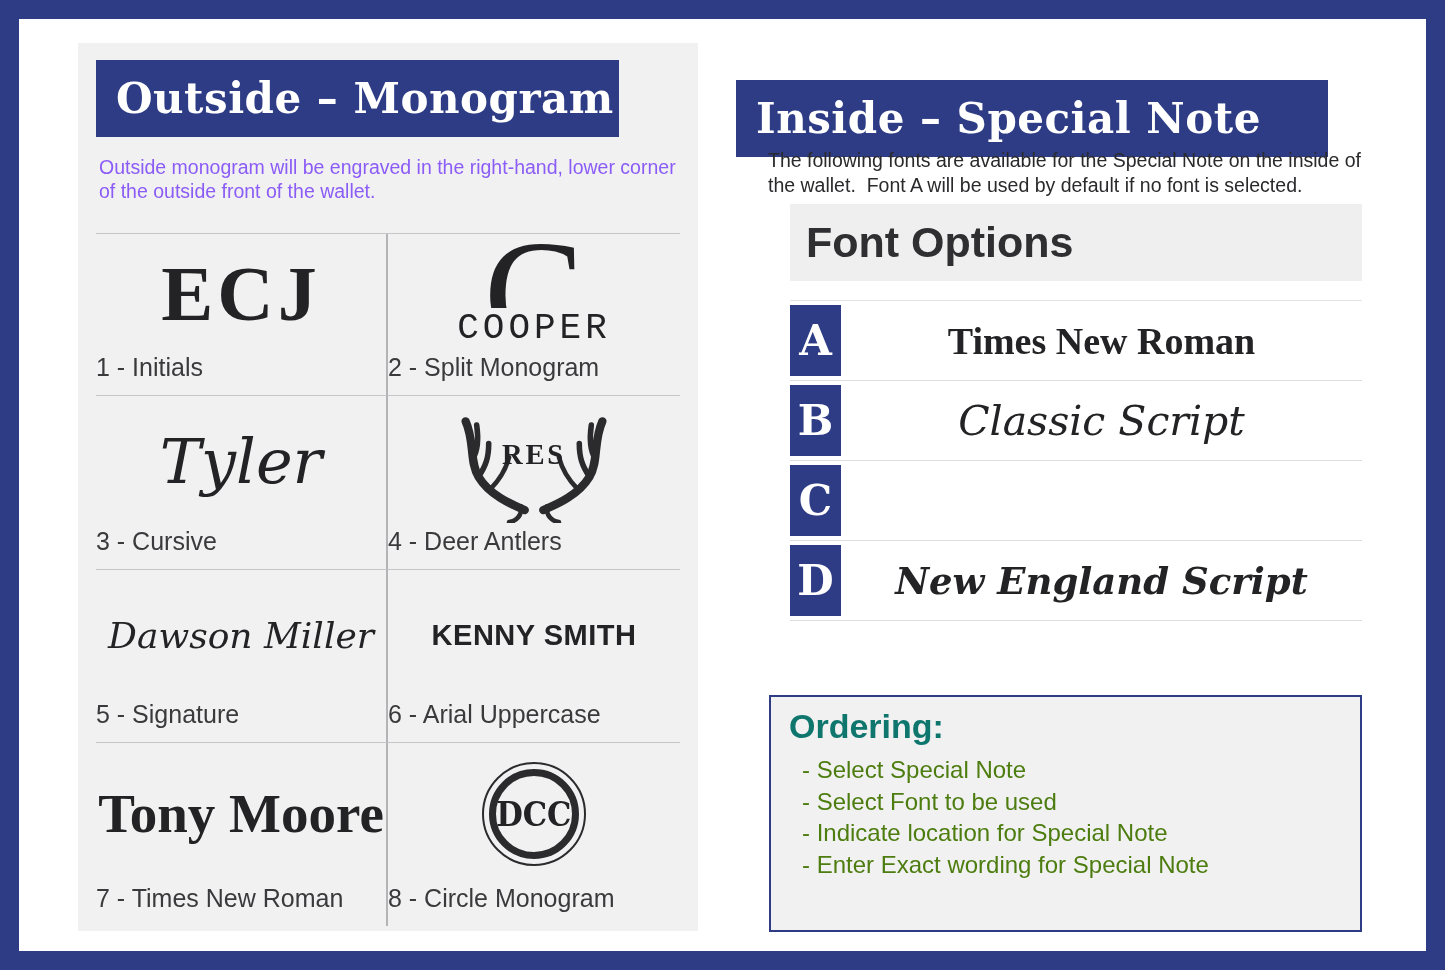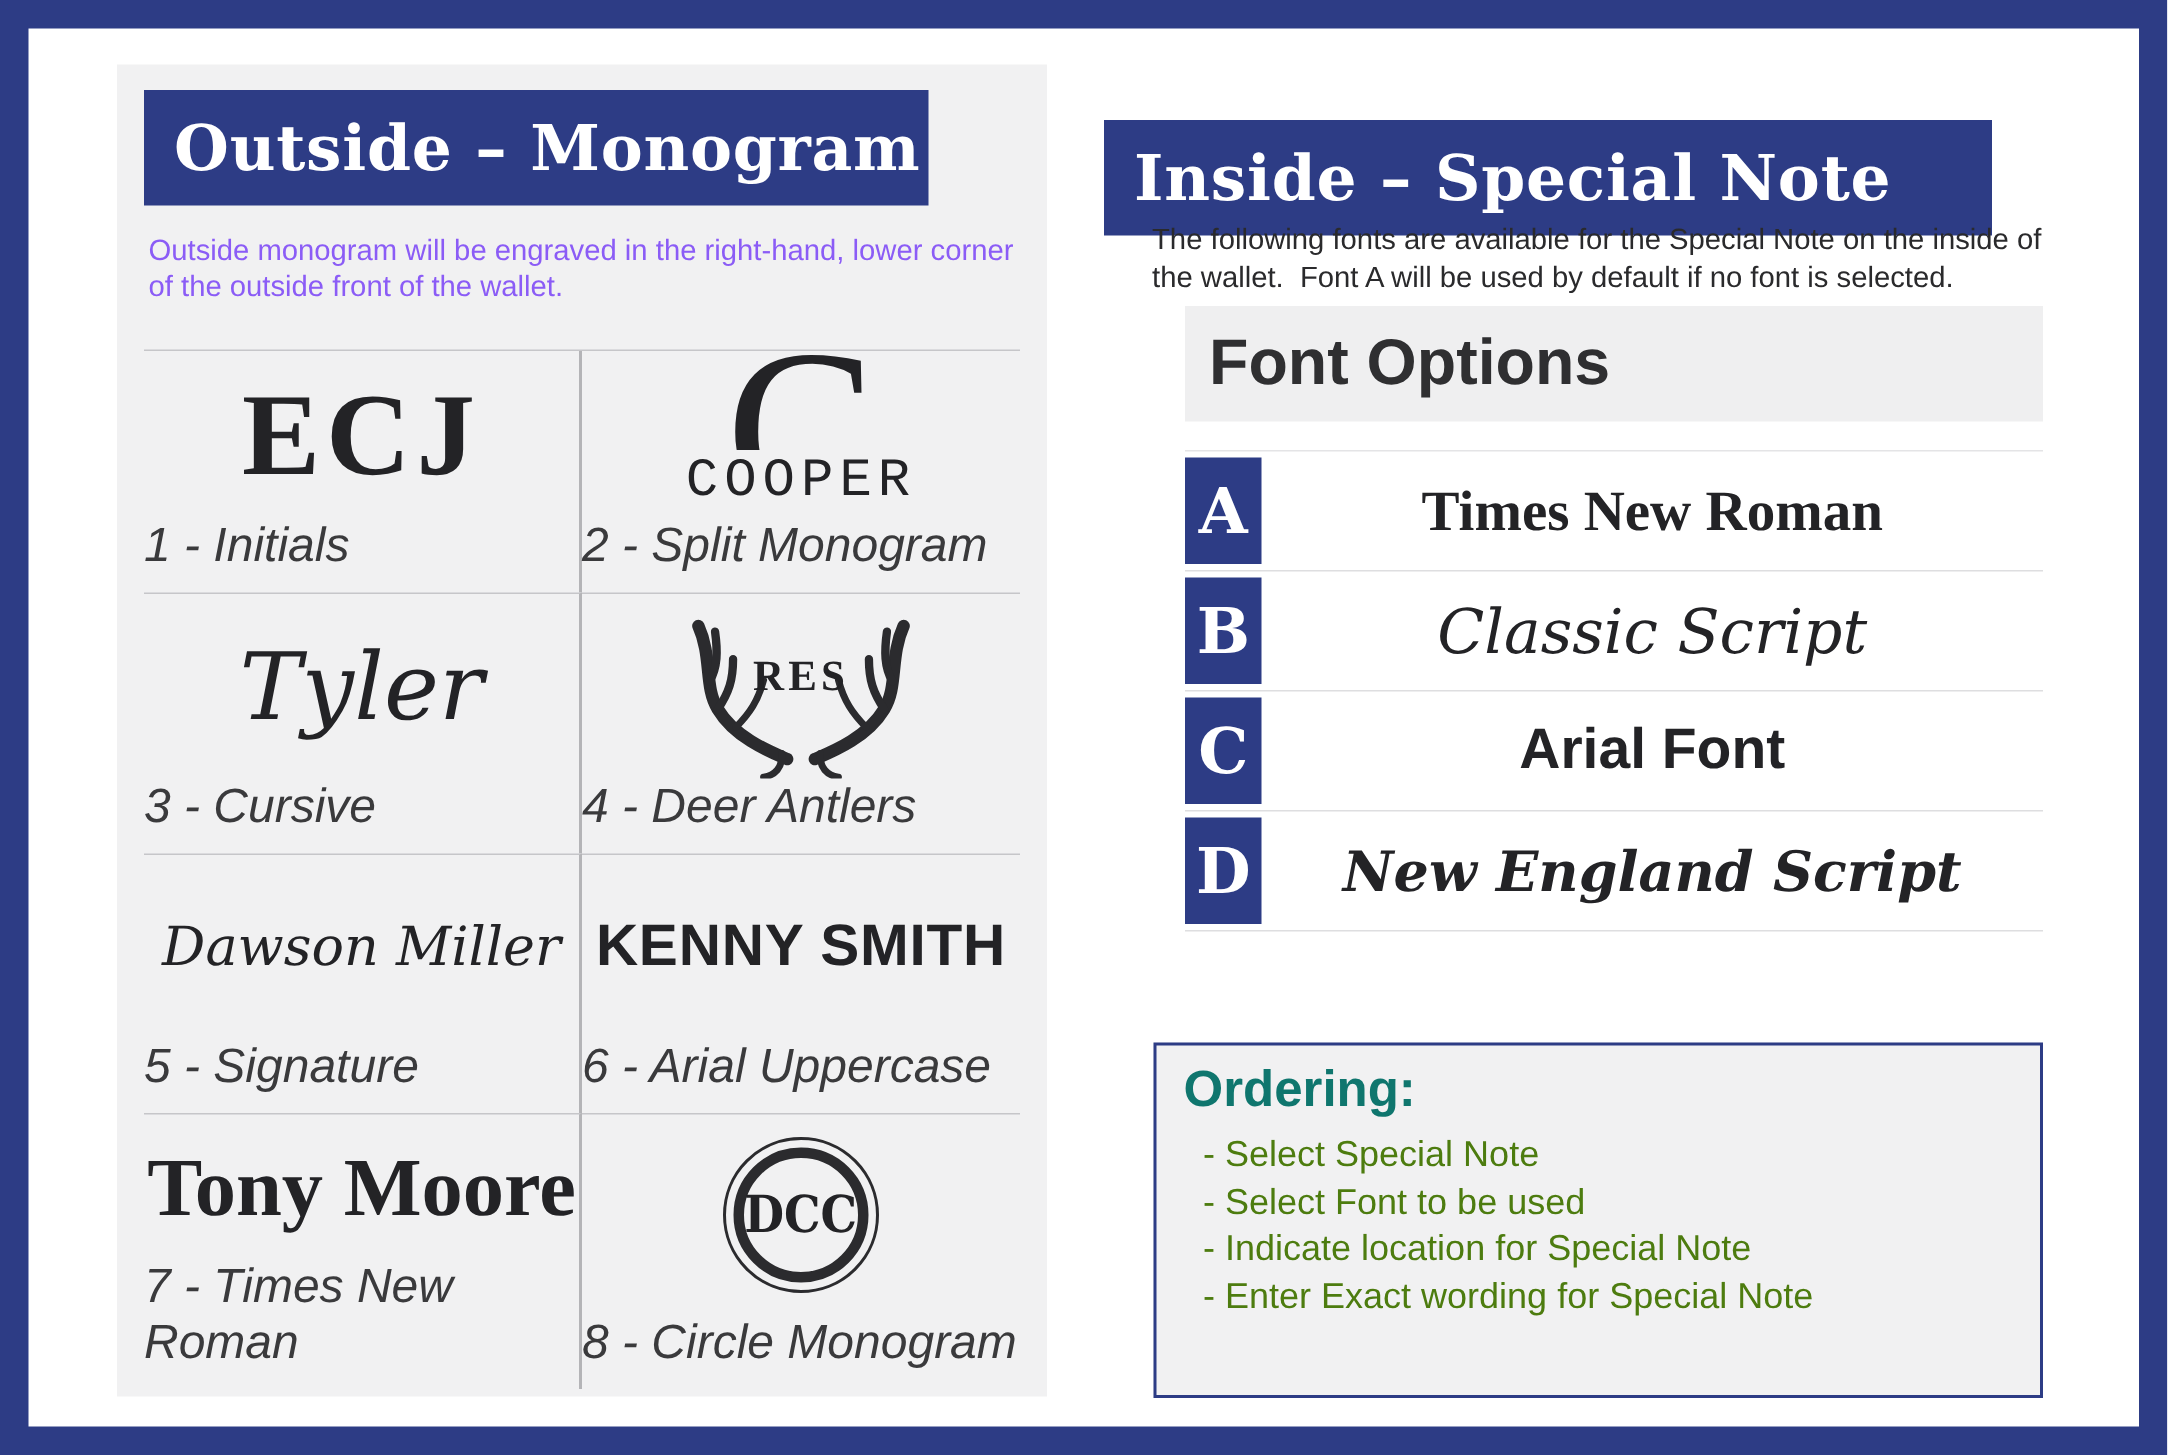--- a/index.html
+++ b/index.html
@@ -22,33 +22,33 @@
   }
   .mono-grid{
     position:absolute;left:18px;top:190px;width:584px;
     display:grid;grid-template-columns:292px 292px;grid-template-rows:161px 174px 173px 184px;
     border-top:1px solid #c6c6c9;
   }
   .cell{display:flex;flex-direction:column;justify-content:flex-end;box-sizing:border-box;position:relative;}
   .cell.colL{border-right:2px solid #b4b4b7;}
   .cell.rowline{border-top:1px solid #c6c6c9;}
   .example{flex:1;display:flex;align-items:center;justify-content:center;width:100%;color:#232326;}
-  .mono-label{font-size:32px;color:#3a3a3c;margin-bottom:13px;font-style:italic;}
+  .mono-label{font-size:25px;color:#3a3a3c;margin-bottom:13px;}
 
   .ex-initials{font-family:"Liberation Serif","DejaVu Serif",serif;font-weight:700;font-size:78px;letter-spacing:4px;}
   .split-wrap{position:relative;height:118px;display:flex;align-items:center;justify-content:center;}
   .split-letter{font-family:"Liberation Serif",serif;font-size:150px;line-height:.78;font-weight:400;}
   .split-name{
     position:absolute;top:40px;left:50%;transform:translateX(-50%);
     font-family:Liberation Mono, monospace;font-size:36px;letter-spacing:4px;
     background:#f1f1f2;padding:0 7px;white-space:nowrap;margin-top:33px;
   }
   .ex-cursive{font-family:"DejaVu Serif",serif;font-style:italic;font-size:62px;}
   .ex-signature{font-family:"DejaVu Serif",serif;font-style:italic;font-size:36px;white-space:nowrap;}
-  .ex-arialupper{font-weight:800;font-size:39px;letter-spacing:.5px;white-space:nowrap;}
+  .ex-arialupper{font-weight:800;font-size:29px;letter-spacing:.5px;white-space:nowrap;}
   .ex-times{font-family:"Liberation Serif",serif;font-weight:700;font-size:55px;white-space:nowrap;}
   .antler-text{font-family:"Liberation Serif",serif;font-weight:700;font-size:31px;letter-spacing:3px;fill:#232326;}
   .circle-outer{
     width:104px;height:104px;border:2px solid #2b2b2e;border-radius:50%;
     display:flex;align-items:center;justify-content:center;box-sizing:border-box;
   }
   .circle-inner{
     width:90px;height:90px;border:7px solid #2b2b2e;border-radius:50%;
     display:flex;align-items:center;justify-content:center;box-sizing:border-box;
   }
@@ -194,21 +194,20 @@
     <div class="font-row">
       <div class="font-key">A</div>
       <div class="font-sample sample-times">Times New Roman</div>
     </div>
     <div class="font-row">
       <div class="font-key">B</div>
       <div class="font-sample sample-classic">Classic Script</div>
     </div>
     <div class="font-row">
       <div class="font-key">C</div>
-      <div class="font-sample sample-arial">Arial Font</div>
     </div>
     <div class="font-row">
       <div class="font-key">D</div>
       <div class="font-sample sample-newengland">New England Script</div>
     </div>
   </div>
 
   <div class="ordering-box">
     <div class="ordering-title">Ordering:</div>
     <div class="ordering-steps">

